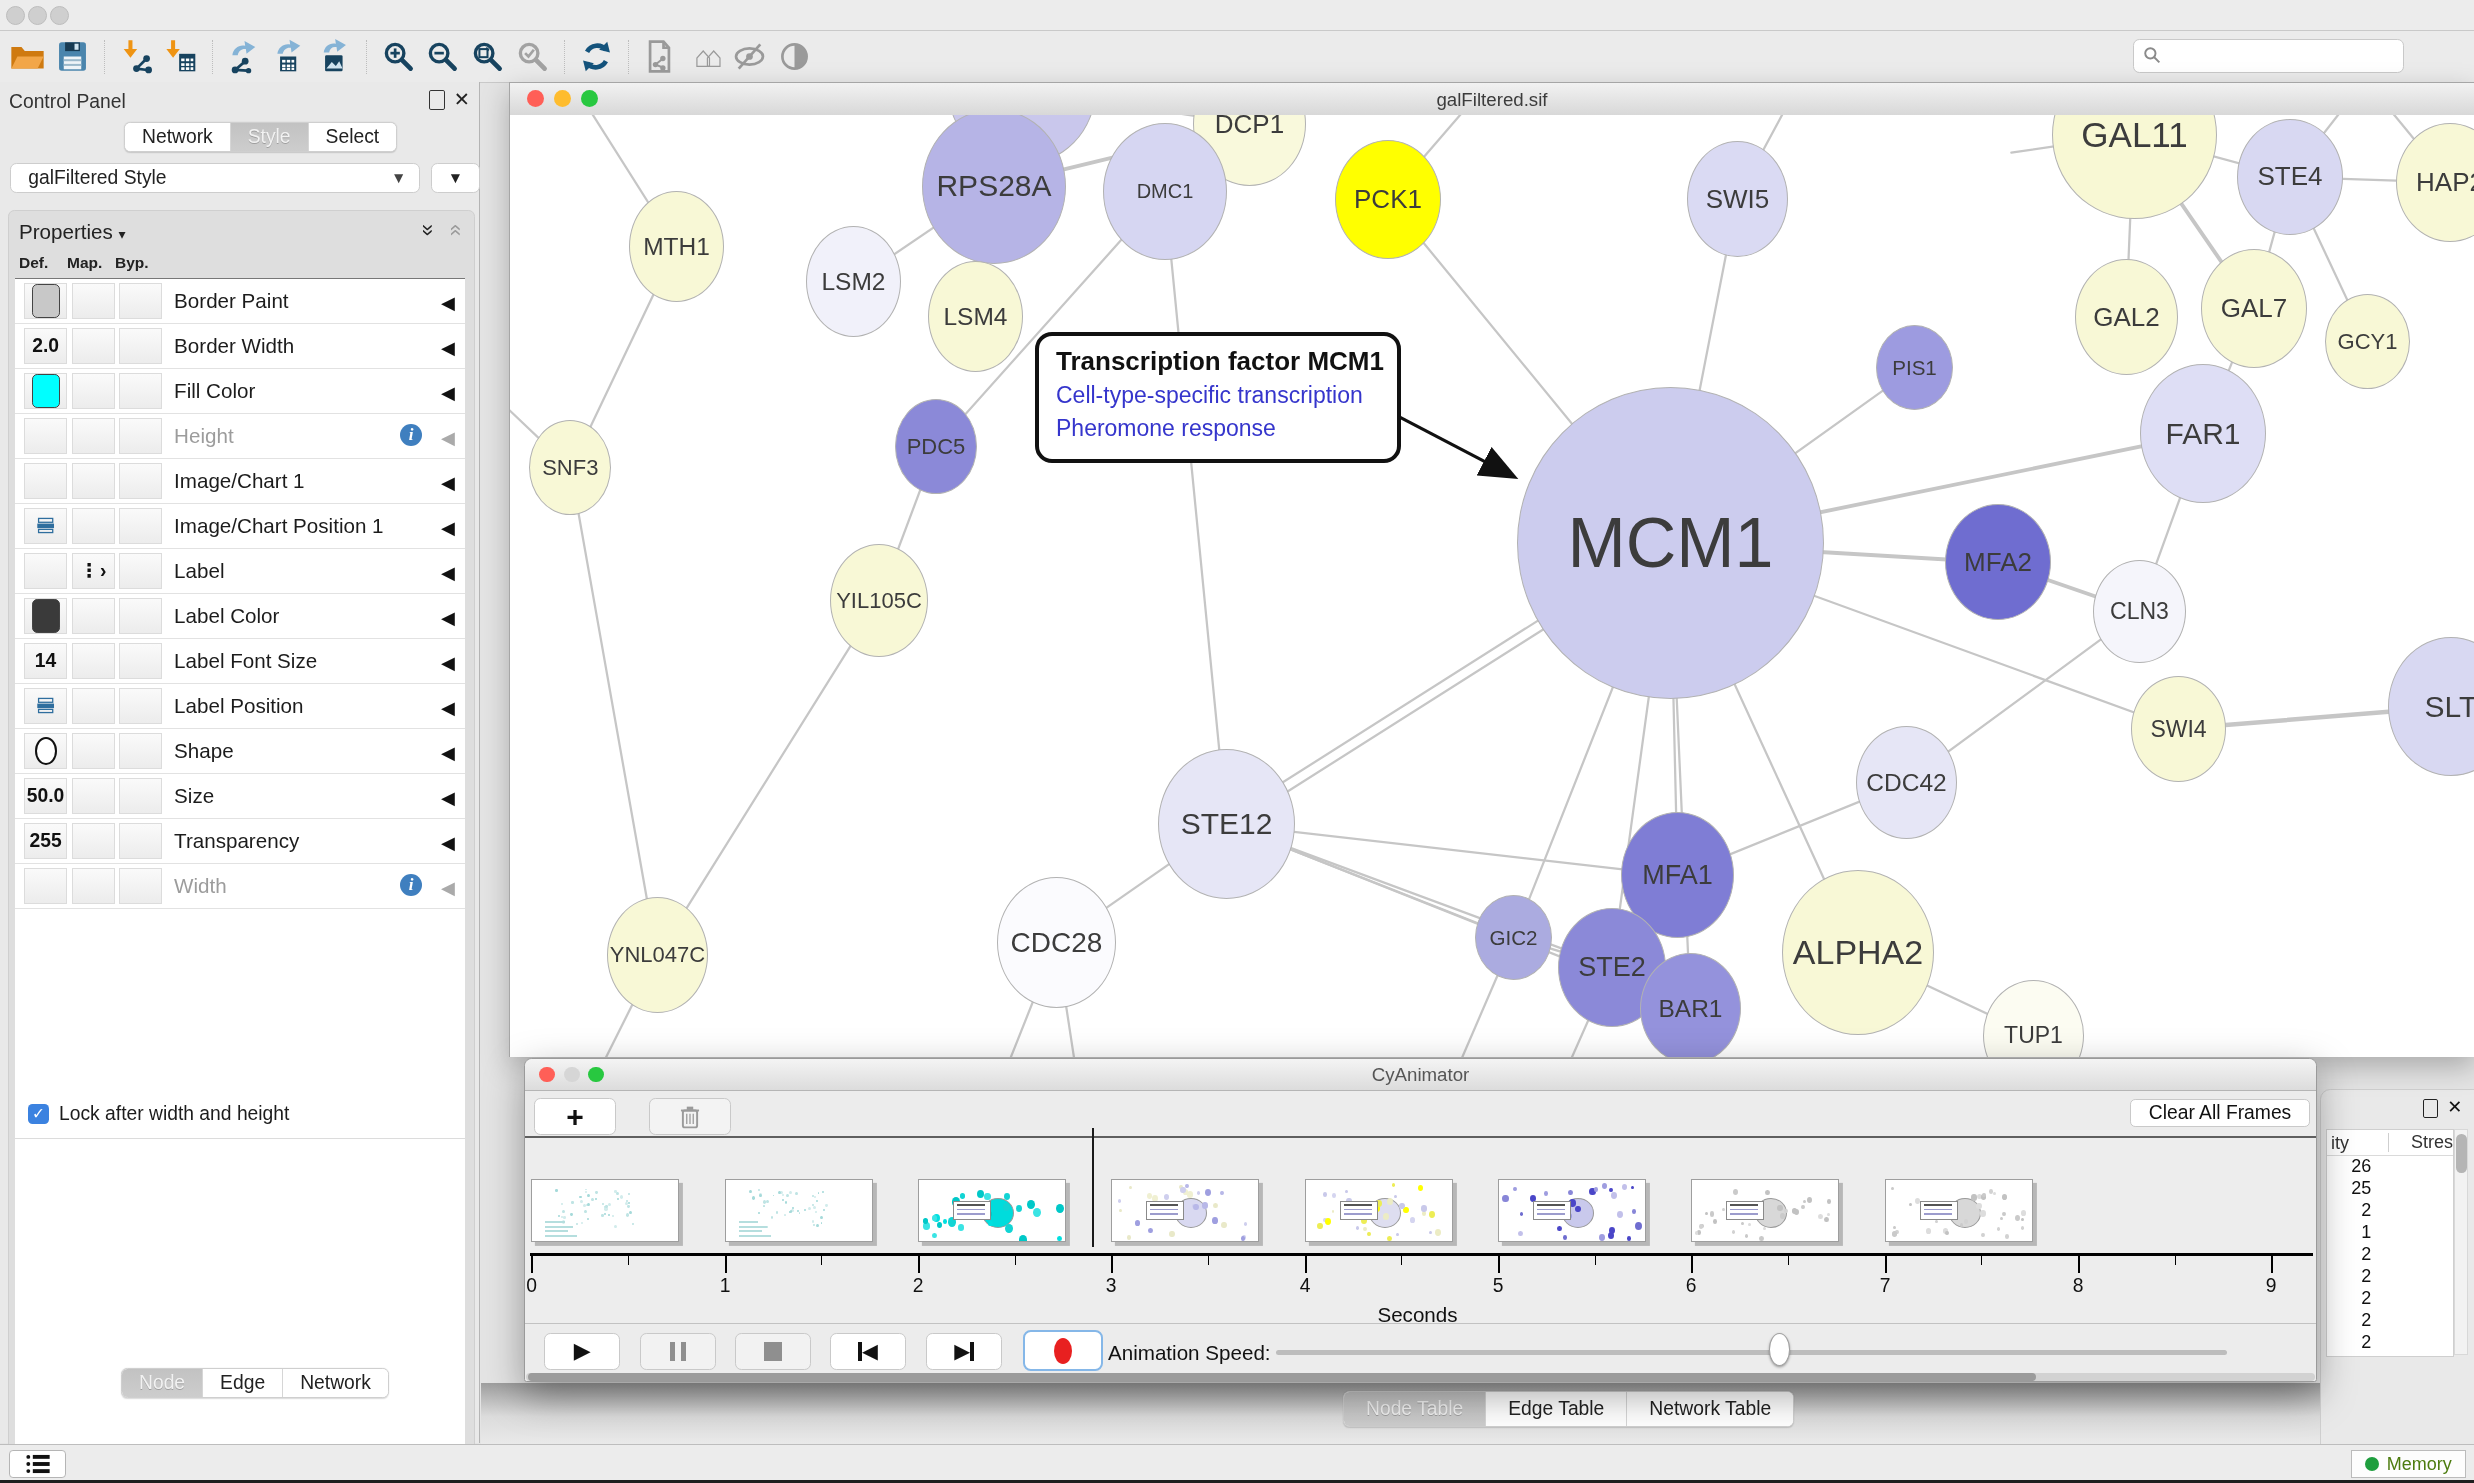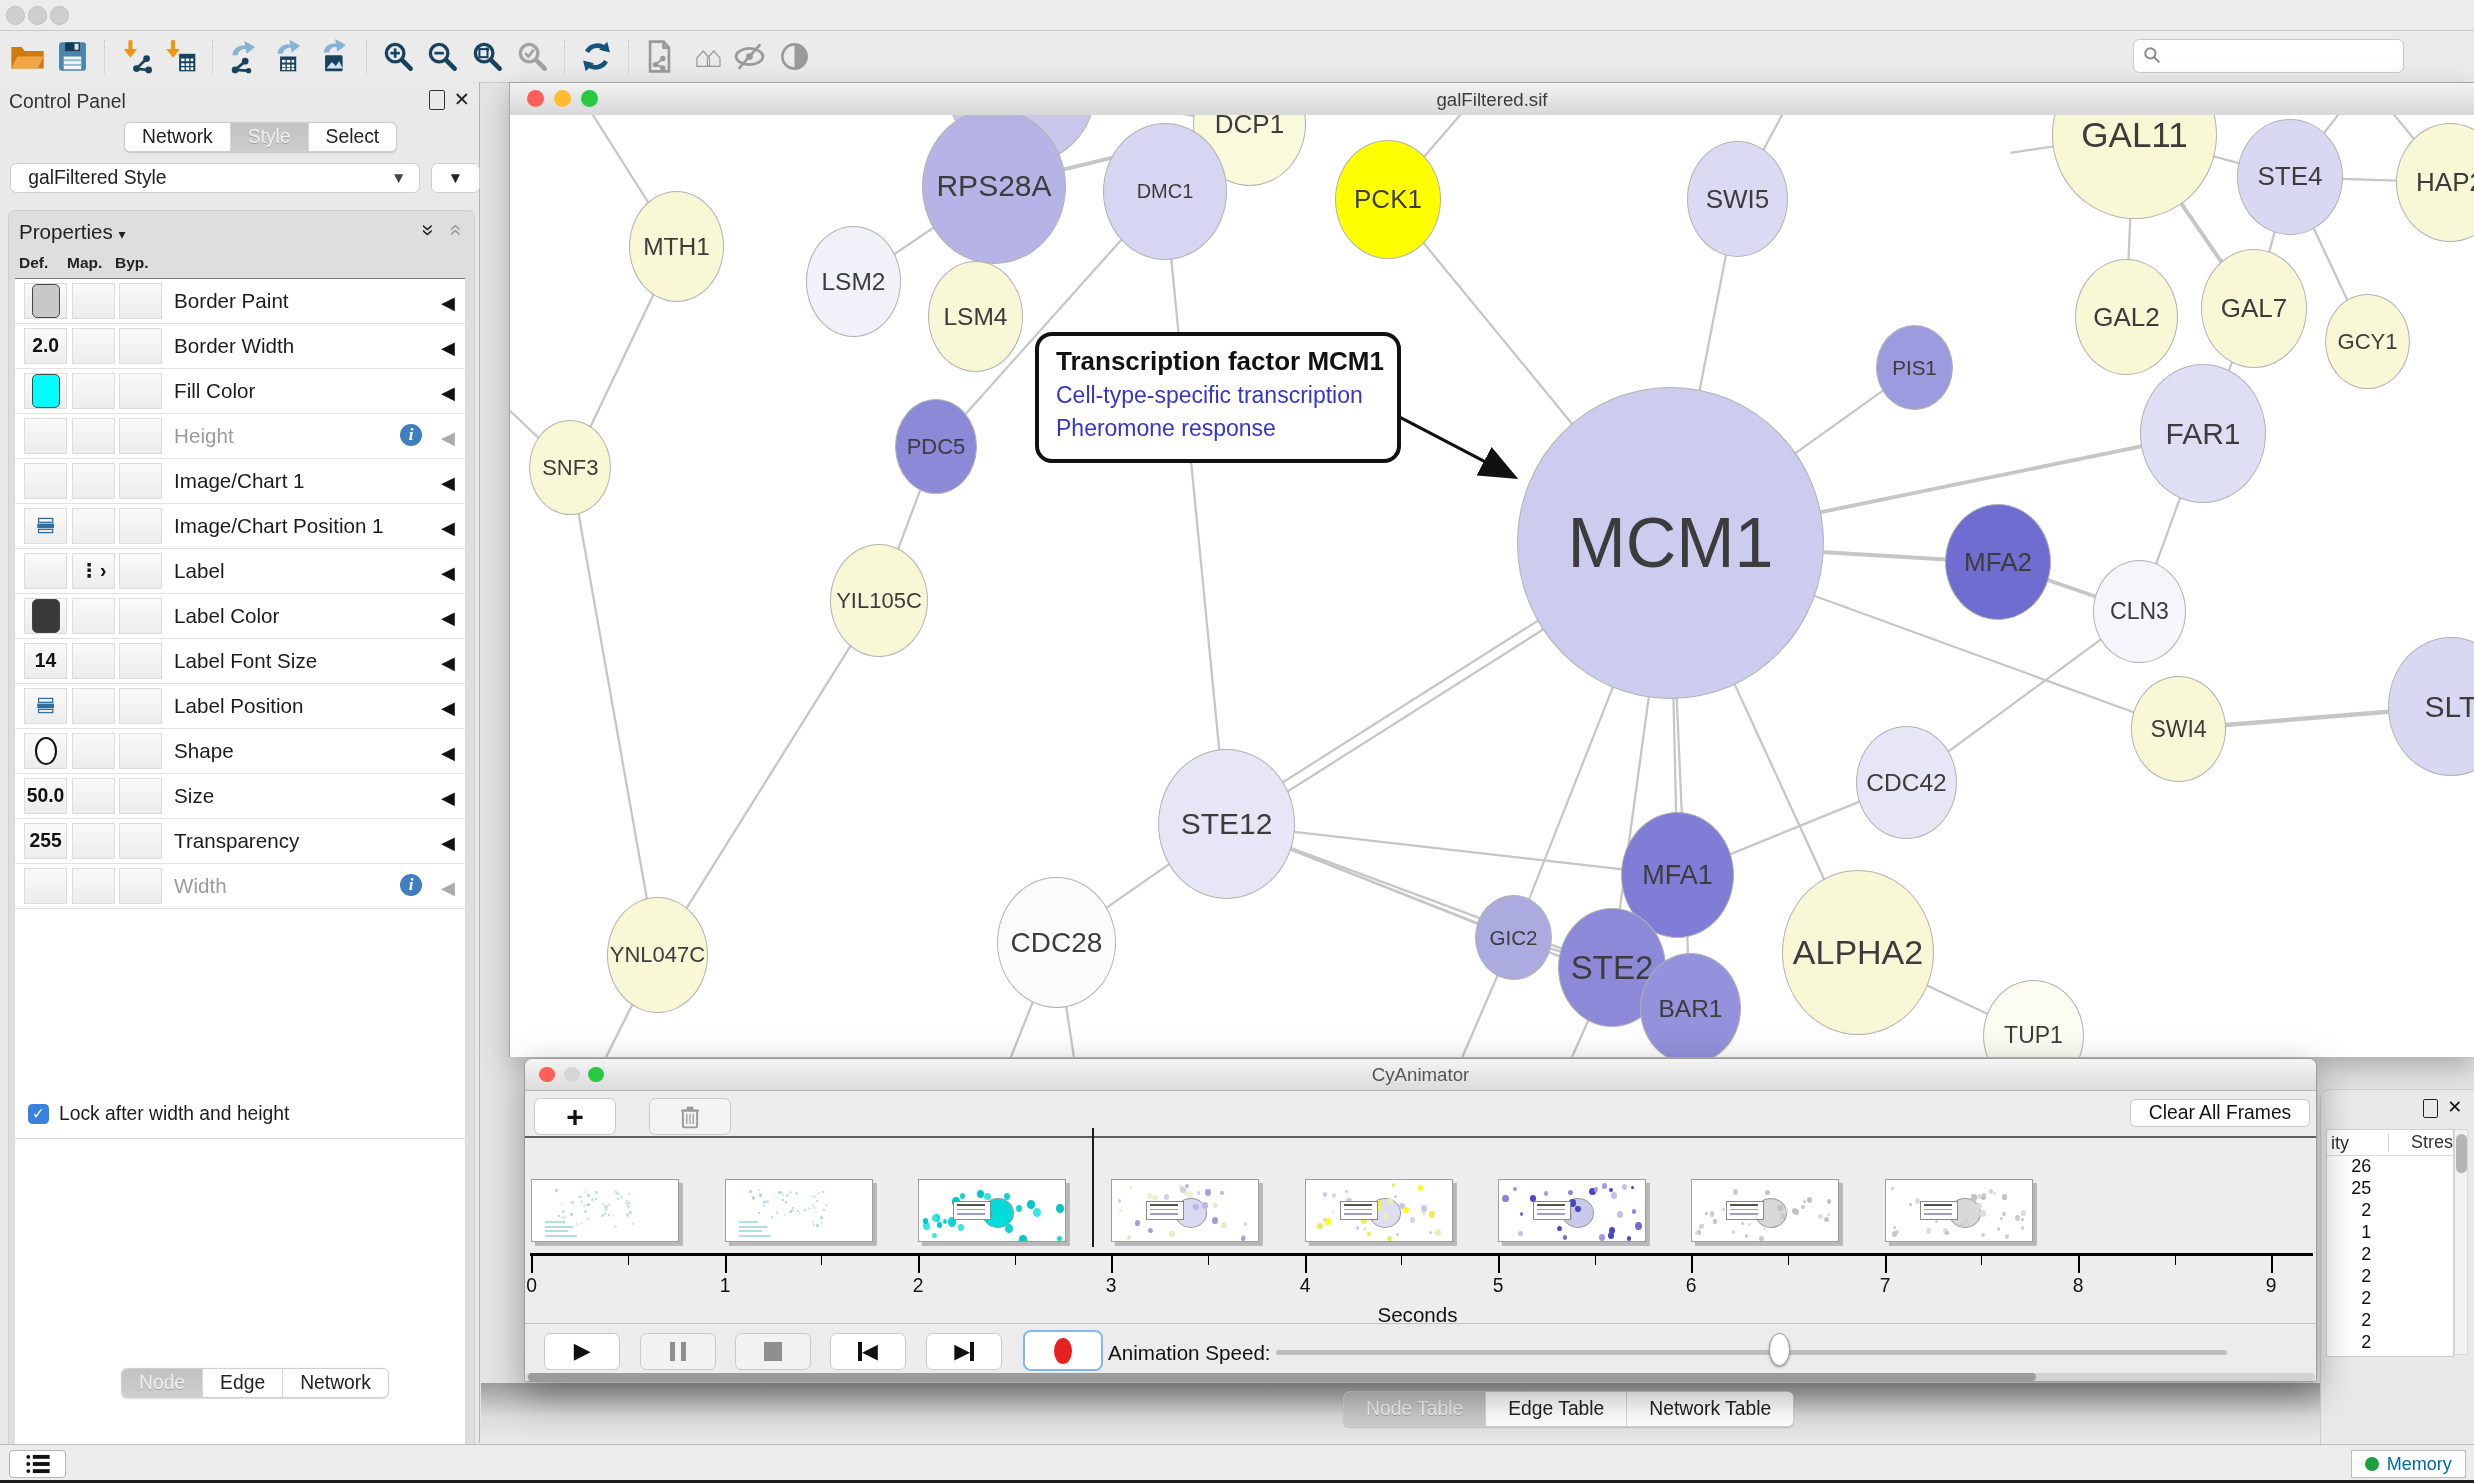--- a/index.html
+++ b/index.html
@@ -119,21 +119,21 @@
   #tp-scroll{position:absolute;left:133px;top:39px;width:14px;height:226px;background:#f2f2f2;border:0.6px solid #d8d8d8;box-sizing:border-box;}
   #tp-thumb{position:absolute;left:1.3px;top:3.9px;width:10.3px;height:39px;background:#b5b5b5;border-radius:5.2px;}
   #table-strip{left:481px;top:1383px;width:1993px;height:61px;background:linear-gradient(#9e9e9e,#dcdcdc 55%,#e9e9e9);}
   #strip-tabs{position:absolute;left:862px;top:7.7px;}
   #strip-tabs .seg{font-size:19.3px;padding:0 22px;height:34px;}
   
   #status-bar{left:0;top:1444px;width:2475px;height:36px;background:#ececec;border-top:1.3px solid #bdbdbd;}
   #list-btn{position:absolute;left:9px;top:5.2px;width:57px;height:28px;background:#fff;border:1.3px solid #b5b5b5;border-radius:3.9px;
             display:flex;align-items:center;justify-content:center;box-sizing:border-box;}
   #memory-btn{position:absolute;right:9px;top:5.2px;width:115px;height:28px;background:#fdfdfd;border:1.3px solid #bbb;
-              display:flex;align-items:center;justify-content:center;font-size:18px;color:#0369a1;box-sizing:border-box;}
+              display:flex;align-items:center;justify-content:center;font-size:18px;color:#4d7c0f;box-sizing:border-box;}
   #memory-dot{width:14px;height:14px;border-radius:50%;background:#1e9e3e;margin-right:7.7px;}
   #bottom-line{left:0;top:1480px;width:2475px;height:3.9px;background:#1e1e1e;}
   svg{display:block;}
 </style>
 </head>
 <body>
 
 <div id="app-titlebar" class="abs">
   <div class="tl abs" style="left:6.4px;background:#cfcfcf;border:0.6px solid #bdbdbd;"></div>
   <div class="tl abs" style="left:28px;background:#cfcfcf;border:0.6px solid #bdbdbd;"></div>
@@ -593,21 +593,21 @@
         <div class="node" style="left: 1435px; top: 389px; width: 106px; height: 116px; background: rgb(111, 109, 208); font-size: 26px;">MFA2</div>
         <div class="node" style="left: 1583px; top: 445px; width: 93px; height: 103px; background: rgb(245, 245, 251); font-size: 23px;">CLN3</div>
         <div class="node" style="left: 1621px; top: 561px; width: 95px; height: 106px; background: rgb(248, 248, 214); font-size: 23px;">SWI4</div>
         <div class="node" style="left: 1878px; top: 522px; width: 126px; height: 139px; background: rgb(216, 216, 242); font-size: 30px;">SLT</div>
         <div class="node" style="left: 1346px; top: 611px; width: 101px; height: 113px; background: rgb(230, 230, 246); font-size: 24.5px;">CDC42</div>
         <div class="node" style="left: 648px; top: 634px; width: 137px; height: 150px; background: rgb(230, 230, 246); font-size: 30px;">STE12</div>
         <div class="node" style="left: 487px; top: 762px; width: 119px; height: 131px; background: rgb(251, 251, 254); font-size: 28px;">CDC28</div>
         <div class="node" style="left: 97px; top: 782px; width: 101px; height: 116px; background: rgb(248, 248, 214); font-size: 22px;">YNL047C</div>
         <div class="node" style="left: 965px; top: 780px; width: 77px; height: 85px; background: rgb(171, 171, 224); font-size: 20.6px;">GIC2</div>
         <div class="node" style="left: 1111px; top: 697px; width: 113px; height: 126px; background: rgb(127, 125, 213); font-size: 27px;">MFA1</div>
-        <div class="node" style="left: 1048px; top: 793px; width: 108px; height: 119px; background: rgb(139, 137, 216); font-size: 33px;">STE2</div>
+        <div class="node" style="left: 1048px; top: 793px; width: 108px; height: 119px; background: rgb(139, 137, 216); font-size: 27px;">STE2</div>
         <div class="node" style="left: 1130px; top: 838px; width: 101px; height: 111px; background: rgb(148, 146, 220); font-size: 24.5px;">BAR1</div>
         <div class="node" style="left: 1272px; top: 755px; width: 152px; height: 165px; background: rgb(248, 248, 214); font-size: 34px;">ALPHA2</div>
         <div class="node" style="left: 1473px; top: 865px; width: 101px; height: 111px; background: rgb(252, 252, 242); font-size: 23px;">TUP1</div>
       </div>
     <div id="annotation" class="abs">
       <div class="t">Transcription factor MCM1</div>
       <div class="l">Cell-type-specific transcription</div>
       <div class="l">Pheromone response</div>
     </div>
     <svg id="arrow-svg" class="abs" width="1964" height="942" style="left:0;top:0;z-index:6;pointer-events:none;" viewBox="0 0 3048 1461">

